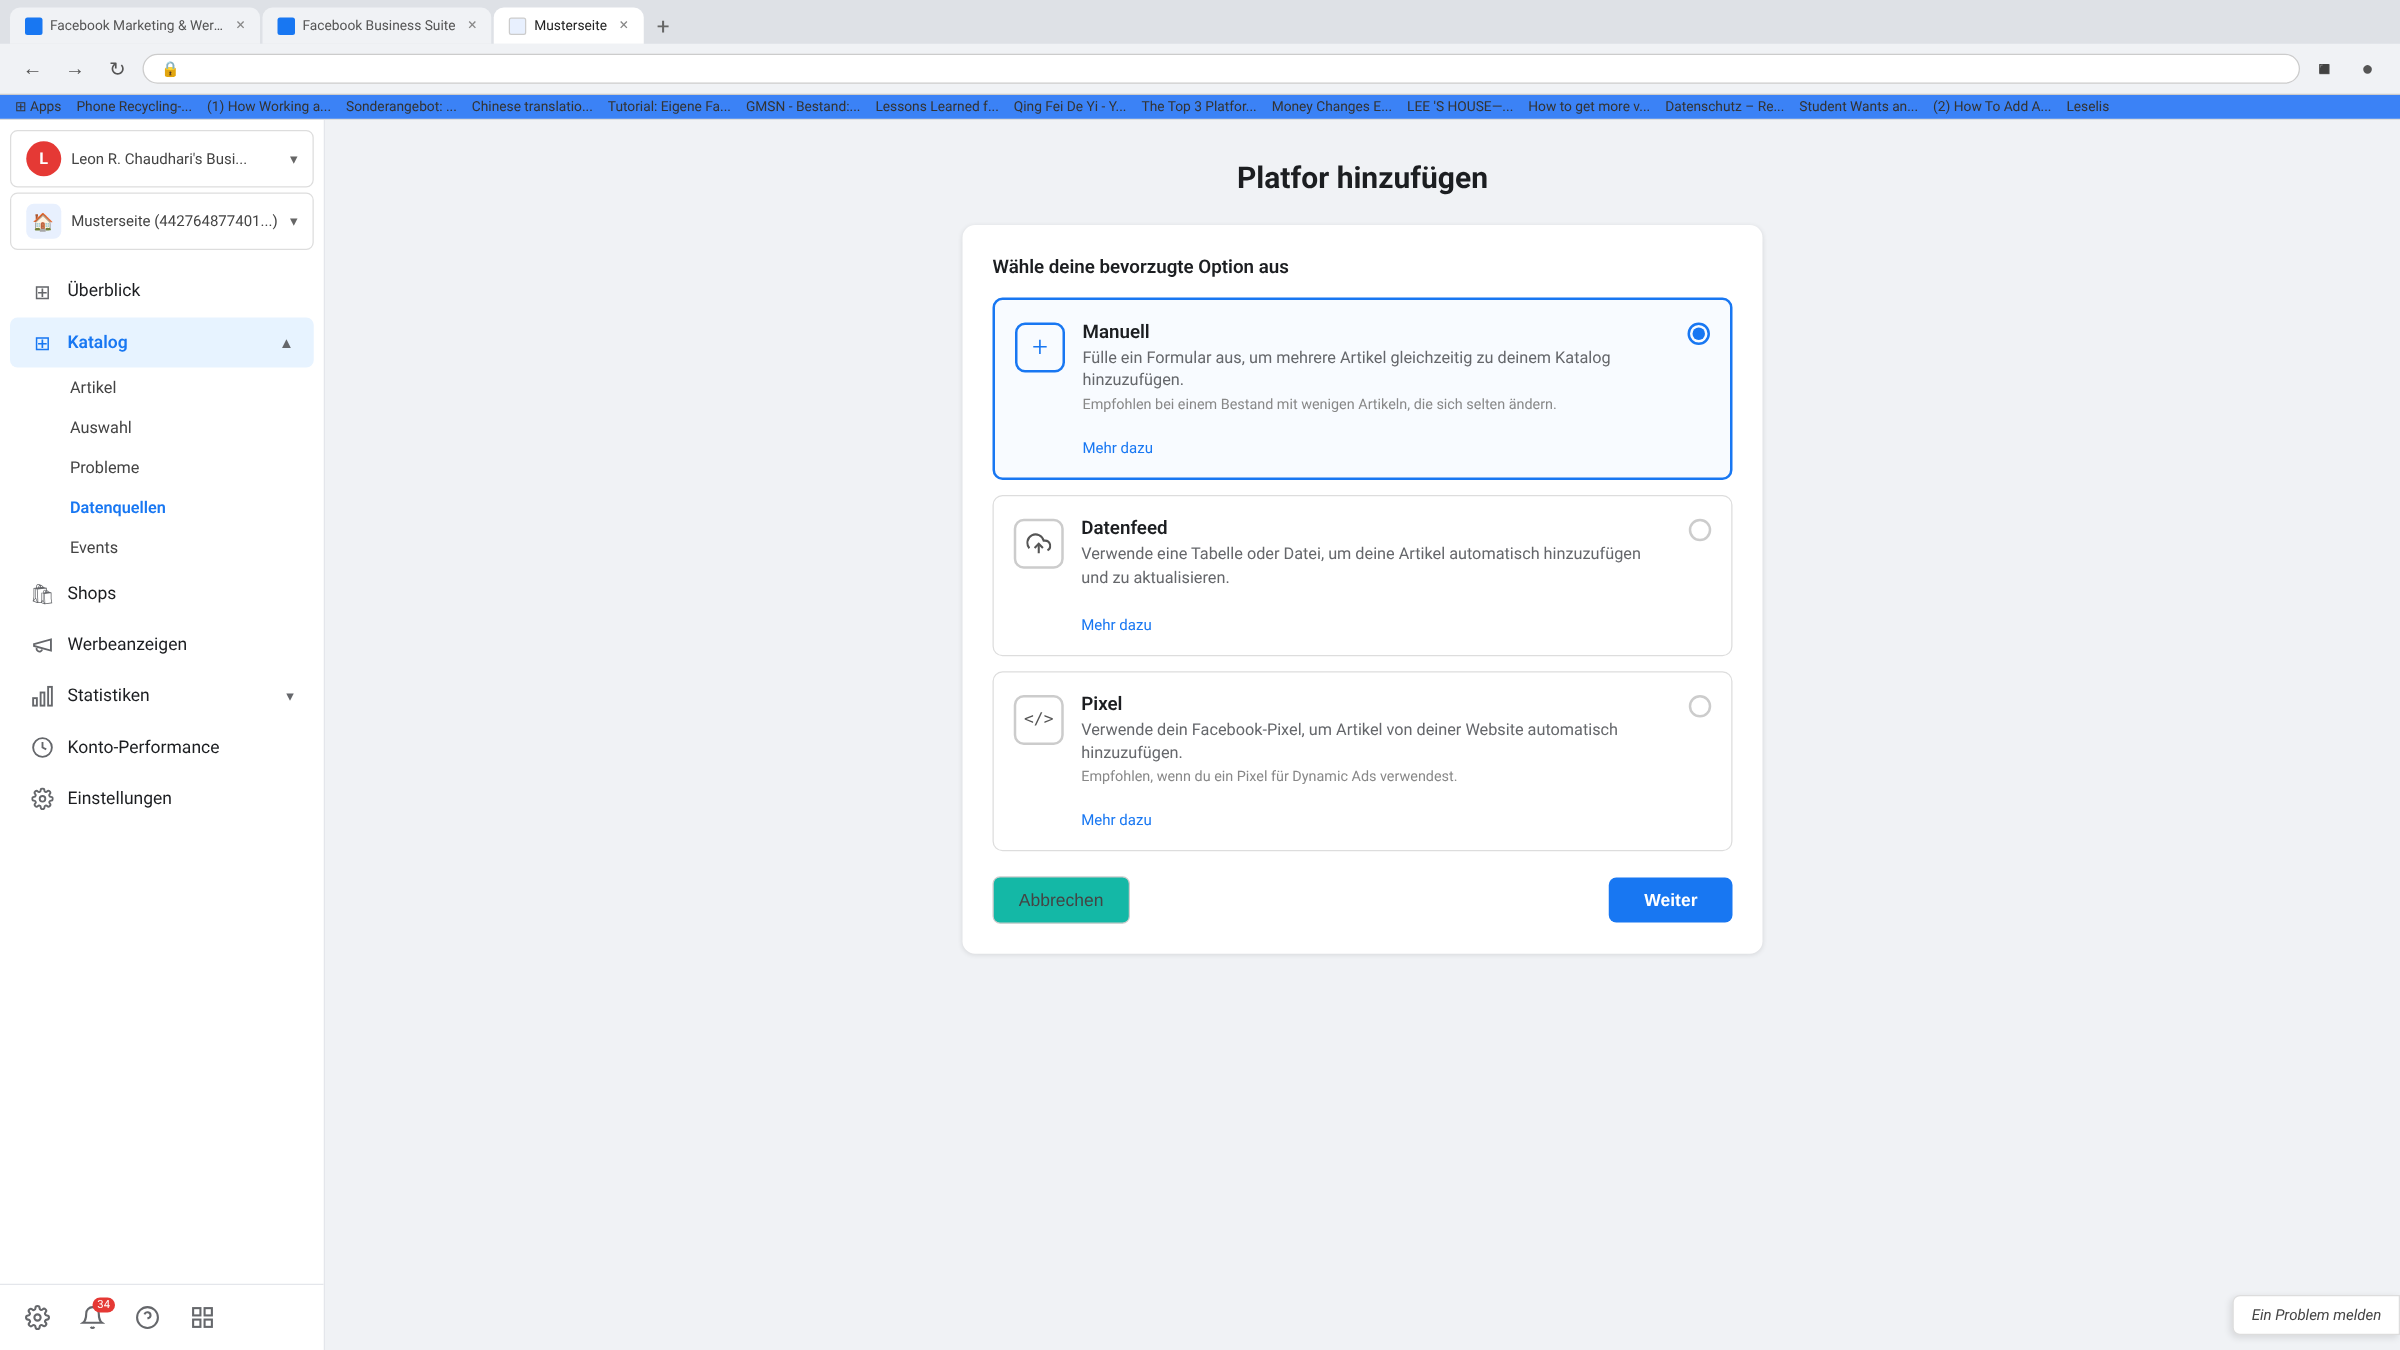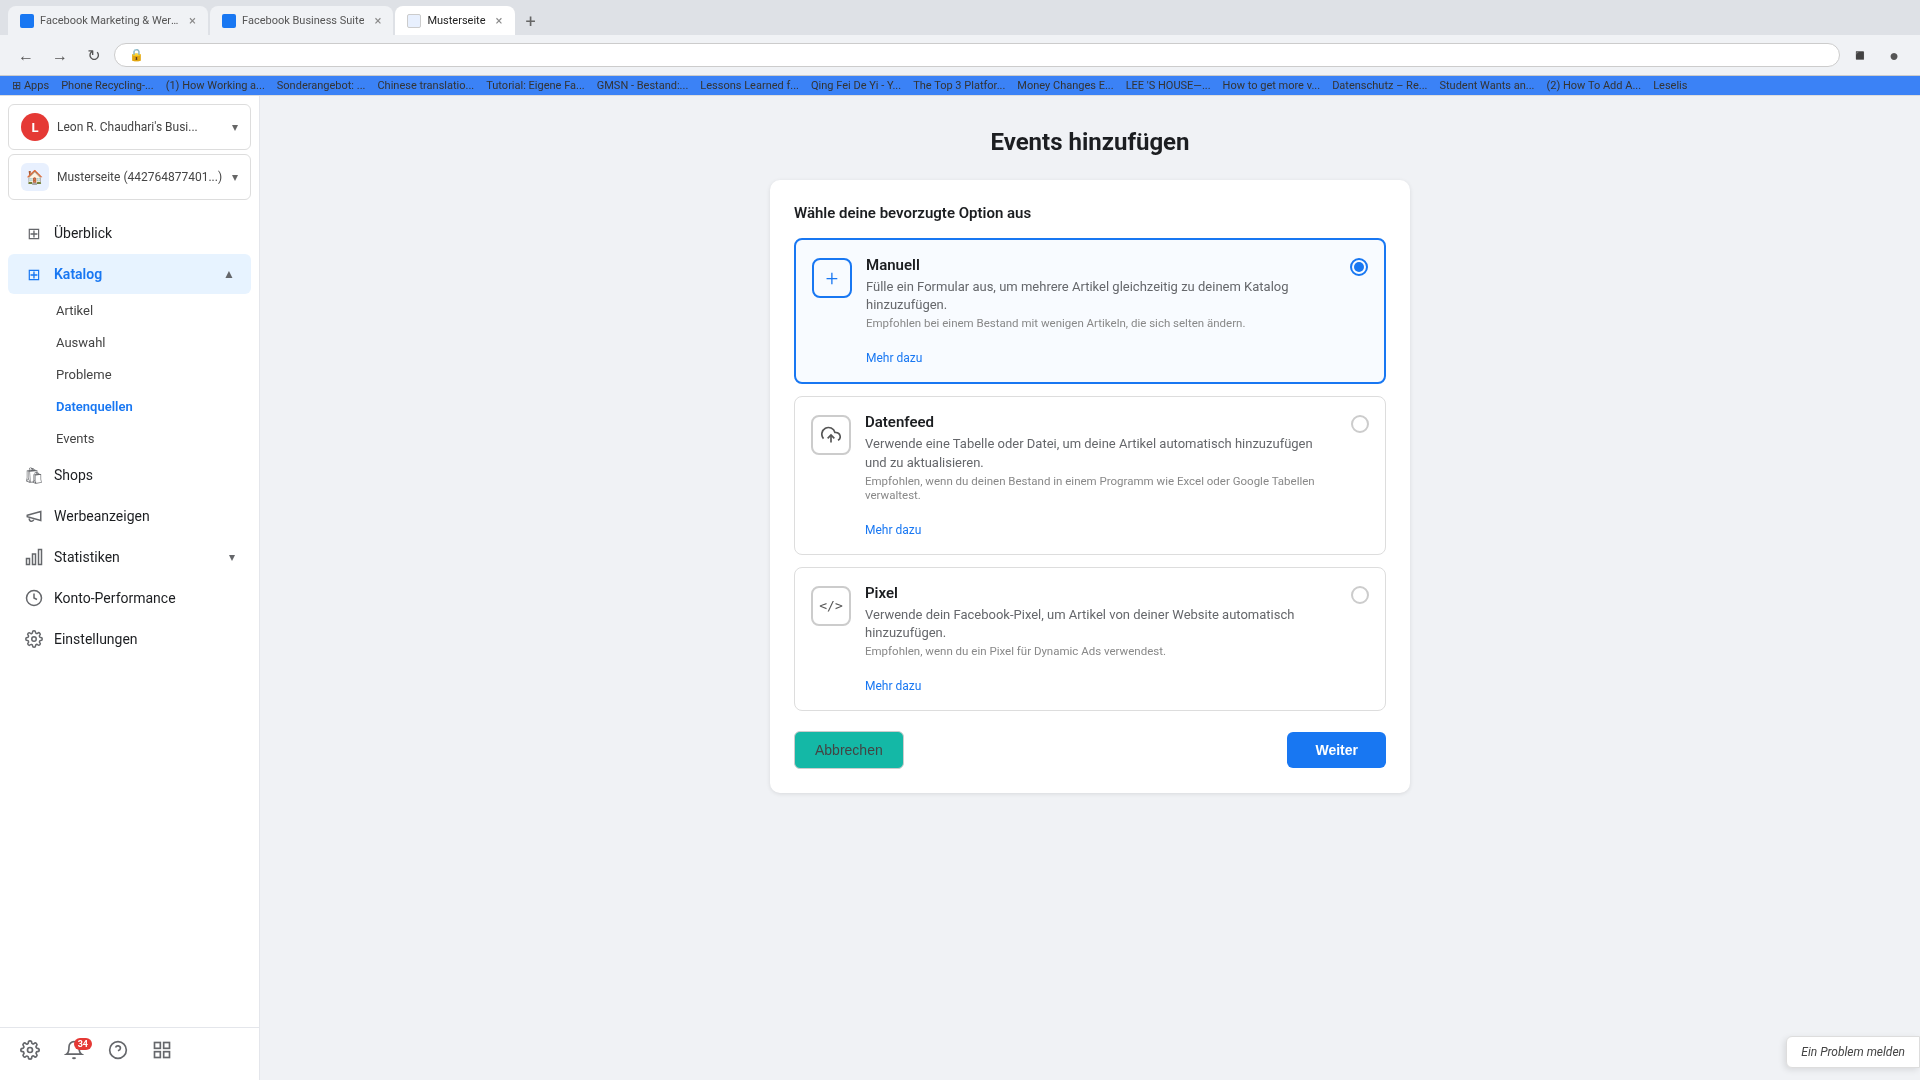--- a/index.html
+++ b/index.html
@@ -45,21 +45,21 @@
     .nav-item.active { background: #e7f3ff; }
     .nav-item-label { font-size: 14px; color: #1c1e21; }
     .nav-item.active .nav-item-label { color: #1877f2; font-weight: 600; }
     .nav-icon { width: 20px; height: 20px; display: flex; align-items: center; justify-content: center; color: #65676b; font-size: 16px; }
     .nav-item.active .nav-icon { color: #1877f2; }
     .nav-item-expand { margin-left: auto; color: #65676b; font-size: 12px; }
     .sub-nav { padding-left: 48px; }
     .sub-nav-item { padding: 8px 16px 8px 0; cursor: pointer; font-size: 13px; color: #444; border-radius: 6px; margin: 1px 8px; }
     .sub-nav-item.active { color: #1877f2; font-weight: 600; }
     .sidebar-footer { margin-top: auto; padding: 12px 16px; display: flex; align-items: center; gap: 16px; border-top: 1px solid #e4e6eb; }
-    .footer-icon { width: 28px; height: 28px; display: flex; justify-content: center; color: #65676b; font-size: 18px; cursor: pointer; position: relative; font-weight: bold; }
+    .footer-icon { width: 28px; height: 28px; display: flex; align-items: center; justify-content: center; color: #65676b; font-size: 18px; cursor: pointer; position: relative; }
     .badge { position: absolute; top: -2px; right: -4px; background: #e53935; color: #fff; border-radius: 10px; font-size: 9px; padding: 1px 4px; }
 
     
     .main-content { flex: 1; overflow-y: auto; padding: 32px 48px; background: #f0f2f5; }
     .page-title { font-size: 24px; font-weight: 700; color: #1c1e21; margin-bottom: 24px; text-align: center; }
     .card { background: #fff; border-radius: 10px; box-shadow: 0 1px 4px rgba(0,0,0,0.1); padding: 24px; max-width: 640px; margin: 0 auto; }
     .card-subtitle { font-size: 15px; font-weight: 600; color: #1c1e21; margin-bottom: 16px; }
     .option-item { border: 1px solid #ddd; border-radius: 8px; padding: 16px; margin-bottom: 12px; display: flex; align-items: flex-start; gap: 14px; cursor: pointer; transition: border-color 0.15s; }
     .option-item.selected { border: 2px solid #1877f2; background: #f8fbff; }
     .option-icon-wrap { width: 40px; height: 40px; border: 2px solid #ccc; border-radius: 8px; display: flex; align-items: center; justify-content: center; color: #555; font-size: 18px; flex-shrink: 0; margin-top: 2px; }
@@ -233,21 +233,21 @@
             <rect x="3" y="3" width="7" height="7"></rect>
             <rect x="14" y="3" width="7" height="7"></rect>
             <rect x="14" y="14" width="7" height="7"></rect>
             <rect x="3" y="14" width="7" height="7"></rect>
           </svg>
       </div>
     </div>
   </div>
 
   <div class="main-content">
-    <h1 class="page-title">Events hinzufügen</h1>
+    <h1 class="page-title">Platfor hinzufügen</h1>
     <div class="card">
       <div class="card-subtitle">Wähle deine bevorzugte Option aus</div>
 
       <div class="option-item selected">
         <div class="option-icon-wrap" style="border-color:#1877f2; color:#1877f2; font-size:22px; font-weight:300;">+</div>
         <div class="option-body">
           <div class="option-title">Manuell</div>
           <div class="option-desc">Fülle ein Formular aus, um mehrere Artikel gleichzeitig zu deinem Katalog hinzuzufügen.</div>
           <div class="option-desc-small">Empfohlen bei einem Bestand mit wenigen Artikeln, die sich selten ändern.</div>
           <span class="option-link">Mehr dazu</span>
@@ -259,21 +259,20 @@
         <div class="option-icon-wrap">
           <svg width="20" height="20" viewBox="0 0 24 24" fill="none" stroke="#555" stroke-width="2">
               <polyline points="16 16 12 12 8 16"></polyline>
               <line x1="12" y1="12" x2="12" y2="21"></line>
               <path d="M20.39 18.39A5 5 0 0 0 18 9h-1.26A8 8 0 1 0 3 16.3"></path>
             </svg>
         </div>
         <div class="option-body">
           <div class="option-title">Datenfeed</div>
           <div class="option-desc">Verwende eine Tabelle oder Datei, um deine Artikel automatisch hinzuzufügen und zu aktualisieren.</div>
-          <div class="option-desc-small">Empfohlen, wenn du deinen Bestand in einem Programm wie Excel oder Google Tabellen verwaltest.</div>
           <span class="option-link">Mehr dazu</span>
         </div>
         <div class="option-radio"></div>
       </div>
 
       <div class="option-item">
         <div class="option-icon-wrap" style="font-family: monospace; font-size: 13px; color: #555;">&lt;/&gt;</div>
         <div class="option-body">
           <div class="option-title">Pixel</div>
           <div class="option-desc">Verwende dein Facebook-Pixel, um Artikel von deiner Website automatisch hinzuzufügen.</div>

